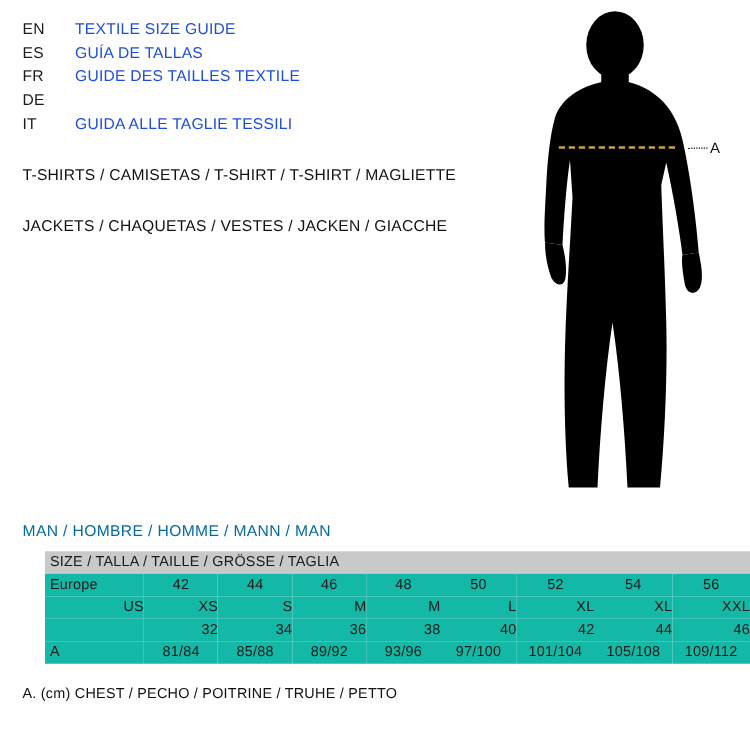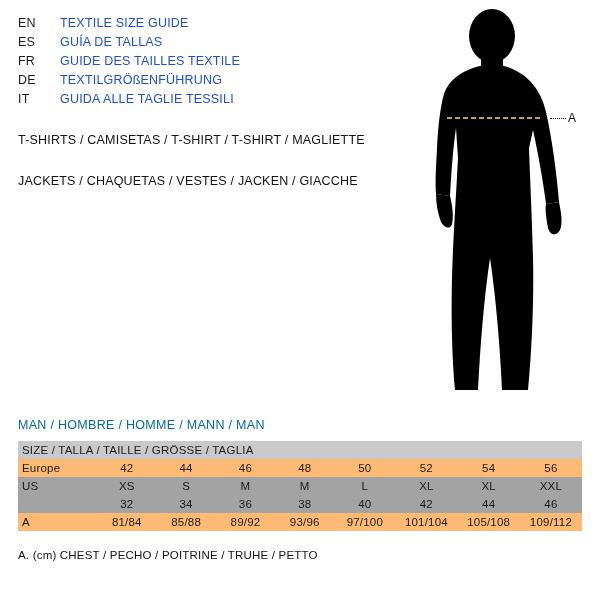--- a/index.html
+++ b/index.html
@@ -93,43 +93,44 @@
     position: absolute;
     left: 18px;
     top: 418px;
     font-size: 12.5px;
     letter-spacing: 0.3px;
     color: #0369a1;
     white-space: nowrap;
   }
   table.size-table {
     position: absolute;
-    left: 18px;
+    left: 36px;
     top: 441px;
     width: 564px;
     border-collapse: collapse;
     font-size: 11.5px;
     color: #1a1a1a;
   }
   table.size-table td {
     padding: 0;
     height: 18px;
     vertical-align: middle;
     letter-spacing: 0.2px;
   }
   .row-header td {
     background: #c9c9c9;
     font-size: 11.5px;
     height: 19px;
   }
   .row-shade td {
-    background: #a3a3a3;
+    background: #14b8a6;
+    text-align: right;
   }
   .row-plain td {
-    background: #fdba74;
+    background: #14b8a6;
   }
   .col-label {
     width: 86px;
     padding-left: 4px !important;
     text-align: left;
   }
   .cell {
     width: 68px;
     text-align: center;
   }
@@ -156,21 +157,20 @@
     <div class="lang-row">
       <span class="lang-code">ES</span>
       <span class="lang-text">GUÍA DE TALLAS</span>
     </div>
     <div class="lang-row">
       <span class="lang-code">FR</span>
       <span class="lang-text">GUIDE DES TAILLES TEXTILE</span>
     </div>
     <div class="lang-row">
       <span class="lang-code">DE</span>
-      <span class="lang-text">TEXTILGRÖßENFÜHRUNG</span>
     </div>
     <div class="lang-row">
       <span class="lang-code">IT</span>
       <span class="lang-text">GUIDA ALLE TAGLIE TESSILI</span>
     </div>
   </div>
 
   <div class="cat-block">
     <div class="cat-row">T-SHIRTS / CAMISETAS / T-SHIRT / T-SHIRT / MAGLIETTE</div>
     <div class="cat-row">JACKETS / CHAQUETAS / VESTES / JACKEN / GIACCHE</div>

